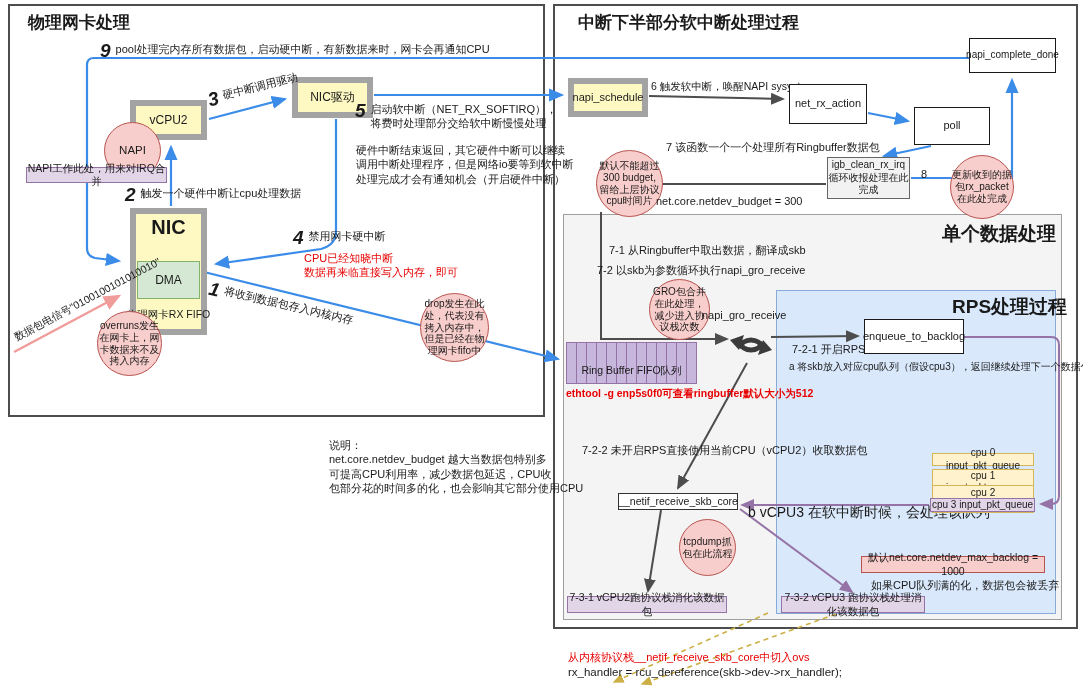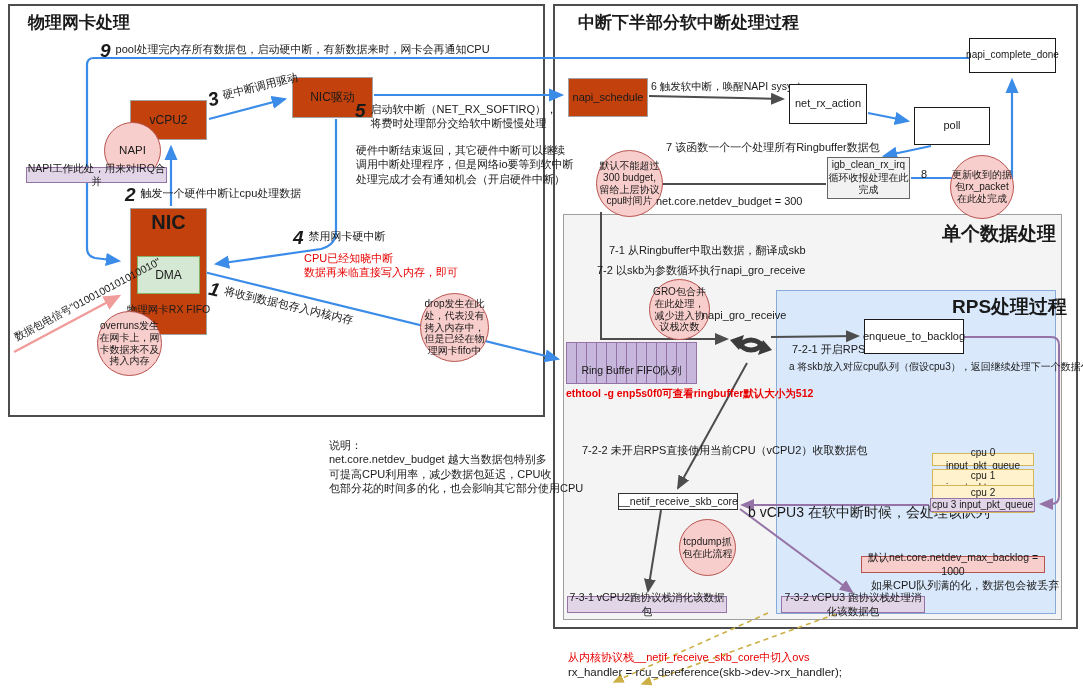--- a/index.html
+++ b/index.html
@@ -4,21 +4,21 @@
 <style>
   html,body{margin:0;padding:0;background:#fff;}
   #canvas{position:relative;width:1083px;height:688px;background:#ffffff;overflow:hidden;
           font-family:"Liberation Sans","DejaVu Sans",sans-serif;color:#1a1a1a;font-size:11px;}
   .panel{position:absolute;border:2px solid #4d4d4d;background:#fff;box-sizing:border-box;}
   .subpanel{position:absolute;box-sizing:border-box;}
   .ptitle{position:absolute;font-weight:bold;font-size:17px;white-space:nowrap;}
   .stitle{position:absolute;font-weight:bold;font-size:19px;white-space:nowrap;}
   .box{position:absolute;display:flex;align-items:center;justify-content:center;text-align:center;
        box-sizing:border-box;line-height:1.25;}
-  .bluebox{background:#c2410c;border:1px solid #a3a3a3;}
+  .bluebox{background:#fef9c3;border:6px solid #a3a3a3;}
   .whitebox{background:#ffffff;border:1px solid #1a1a1a;}
   .graybox{background:#f2f2f2;border:1px solid #666;}
   .pinkbox{background:#f8cecc;border:1px solid #b85450;}
   .purplebox{background:#e1d5e7;border:1px solid #9673a6;}
   .yellowbox{background:#fff2cc;border:1px solid #d6b656;font-size:10px;}
   .circle{position:absolute;border-radius:50%;background:#f8cecc;border:1px solid #b85450;
           display:flex;align-items:center;justify-content:center;text-align:center;
           white-space:pre-line;line-height:1.18;font-size:10px;}
   .lbl{position:absolute;white-space:nowrap;line-height:1.3;}
   .ml{white-space:pre-line;}

